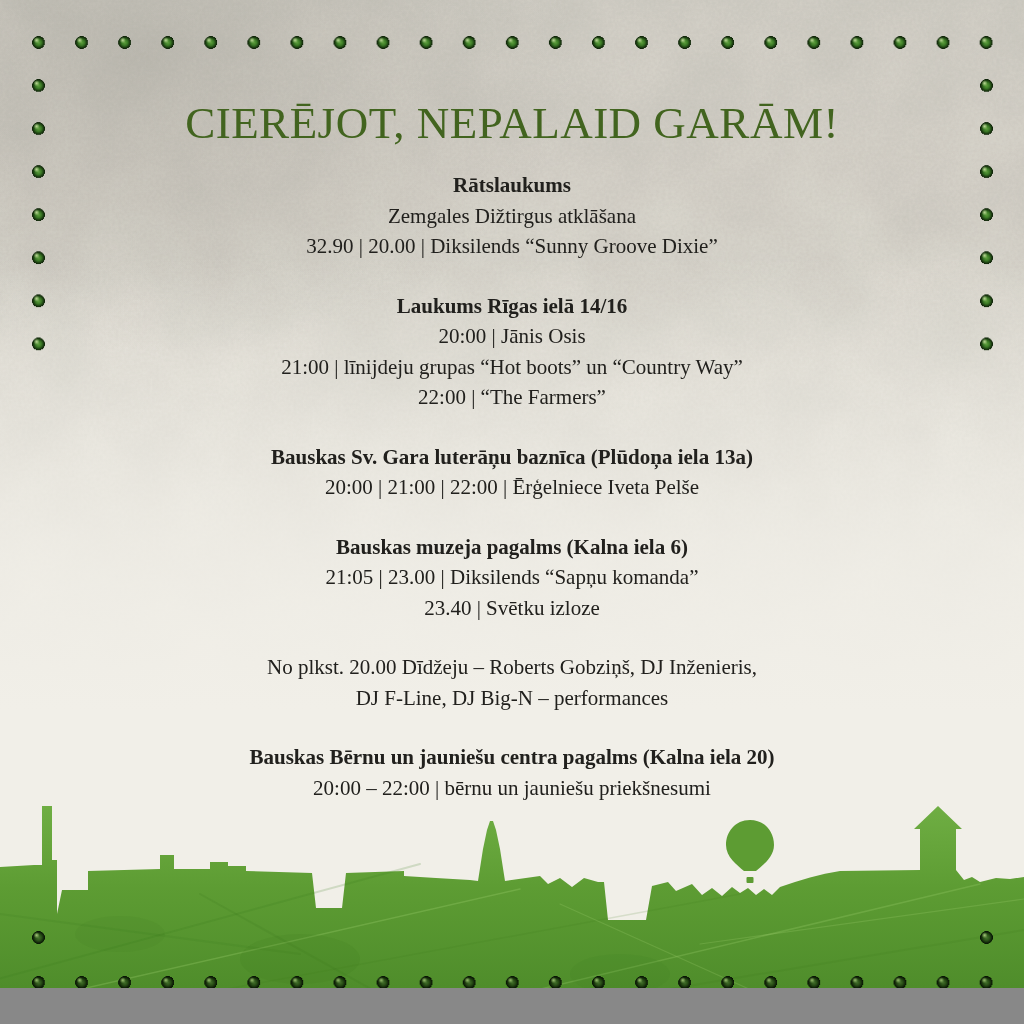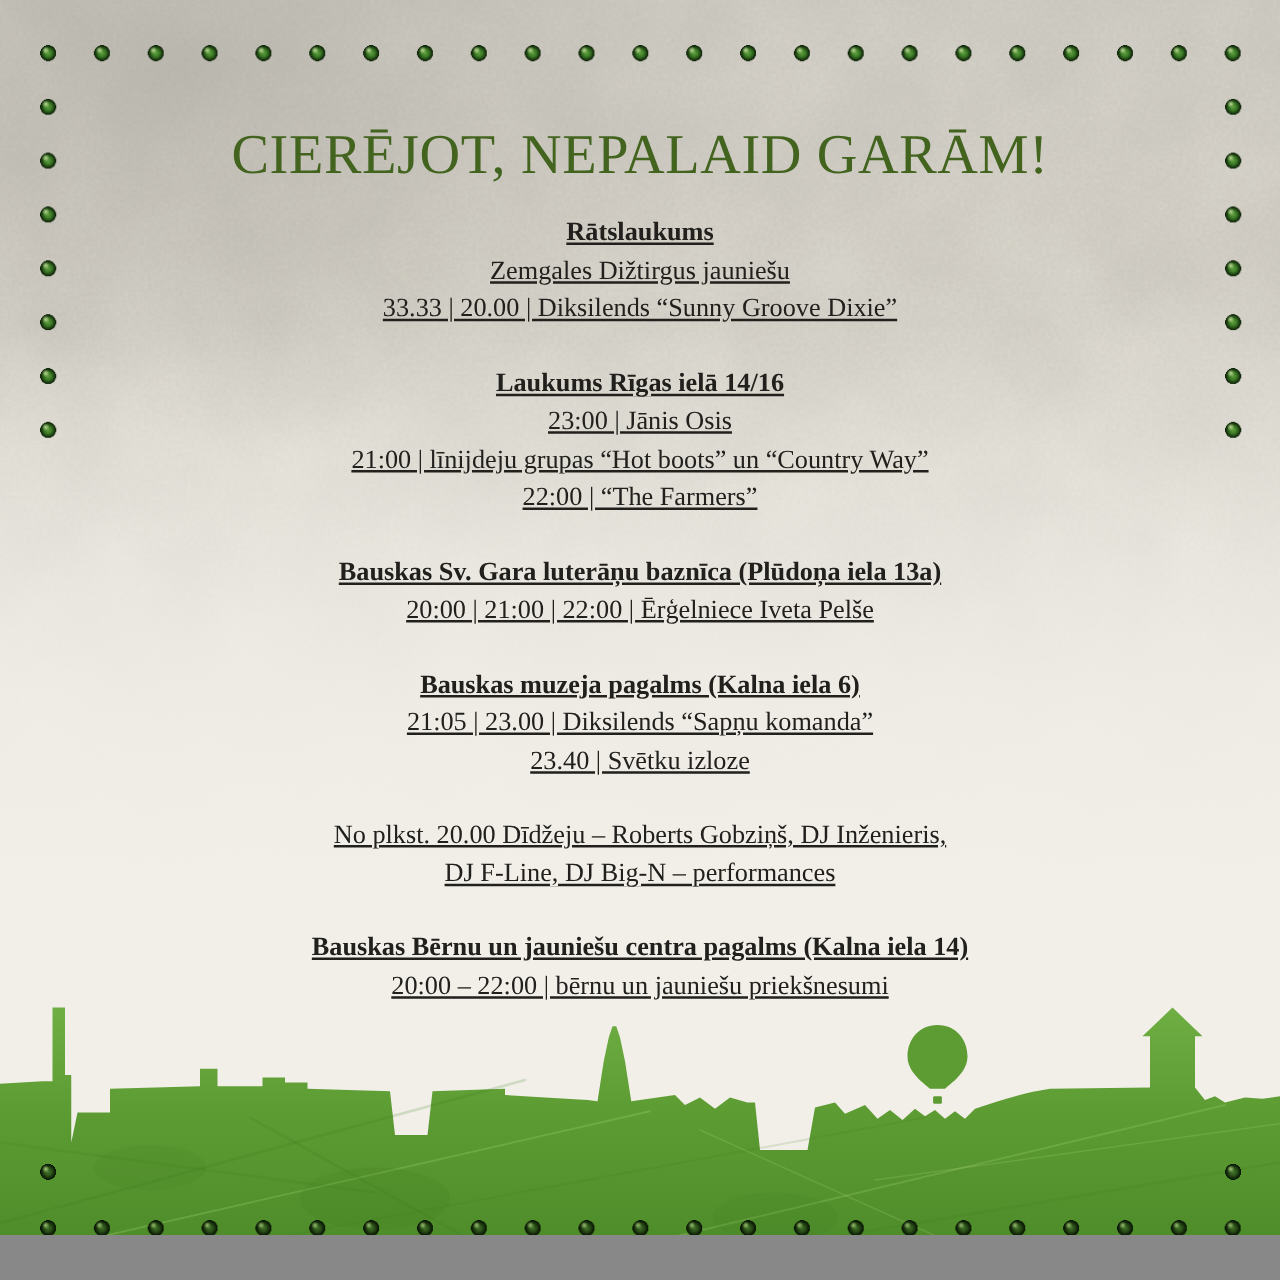--- a/index.html
+++ b/index.html
@@ -48,21 +48,21 @@
 
   .title{
     position:absolute;left:0;right:0;top:101px;z-index:7;
     text-align:center;color:#42641f;
     font-size:45px;line-height:1.0;font-weight:400;letter-spacing:.5px;
   }
   .schedule{
     position:absolute;left:62px;right:62px;top:170px;z-index:7;
     text-align:center;color:#21201d;font-size:21px;line-height:30.5px;
   }
-  .section{margin:0 0 29px 0;text-decoration:underline;}
+  .section{margin:0 0 29px 0;}
   .venue{font-weight:700;}
 </style>
 </head>
 <body>
 
 <div class="poster">
 
   <svg class="noise" width="1024" height="720" xmlns="http://www.w3.org/2000/svg" aria-hidden="true">
     <filter id="mottle">
         <feTurbulence type="fractalNoise" baseFrequency="0.012" numOctaves="3" seed="7"></feTurbulence>
@@ -125,27 +125,27 @@
   <div class="bead-single" style="left:31.5px;top:930.5px"></div>
   <div class="bead-single" style="left:979.5px;top:930.5px"></div>
   <div class="beads-h dark" style="top:975.5px"></div>
 
   <div class="title">CIERĒJOT, NEPALAID GARĀM!</div>
 
   <div class="schedule">
 
     <div class="section">
       <div class="venue">Rātslaukums</div>
-      <div class="line">Zemgales Dižtirgus jauniešu</div>
-      <div class="line">33.33 | 20.00 | Diksilends “Sunny Groove Dixie”</div>
+      <div class="line">Zemgales Dižtirgus atklāšana</div>
+      <div class="line">32.90 | 20.00 | Diksilends “Sunny Groove Dixie”</div>
     </div>
 
     <div class="section">
       <div class="venue">Laukums Rīgas ielā 14/16</div>
-      <div class="line">23:00 | Jānis Osis</div>
+      <div class="line">20:00 | Jānis Osis</div>
       <div class="line">21:00 | līnijdeju grupas “Hot boots” un “Country Way”</div>
       <div class="line">22:00 | “The Farmers”</div>
     </div>
 
     <div class="section">
       <div class="venue">Bauskas Sv. Gara luterāņu baznīca (Plūdoņa iela 13a)</div>
       <div class="line">20:00 | 21:00 | 22:00 | Ērģelniece Iveta Pelše</div>
     </div>
 
     <div class="section">
@@ -153,18 +153,18 @@
       <div class="line">21:05 | 23.00 | Diksilends “Sapņu komanda”</div>
       <div class="line">23.40 | Svētku izloze</div>
     </div>
 
     <div class="section">
       <div class="line">No plkst. 20.00 Dīdžeju – Roberts Gobziņš, DJ Inženieris,</div>
       <div class="line">DJ F-Line, DJ Big-N – performances</div>
     </div>
 
     <div class="section">
-      <div class="venue">Bauskas Bērnu un jauniešu centra pagalms (Kalna iela 14)</div>
+      <div class="venue">Bauskas Bērnu un jauniešu centra pagalms (Kalna iela 20)</div>
       <div class="line">20:00 – 22:00 | bērnu un jauniešu priekšnesumi</div>
     </div>
 
   </div>
 </div>
 
 </body></html>

